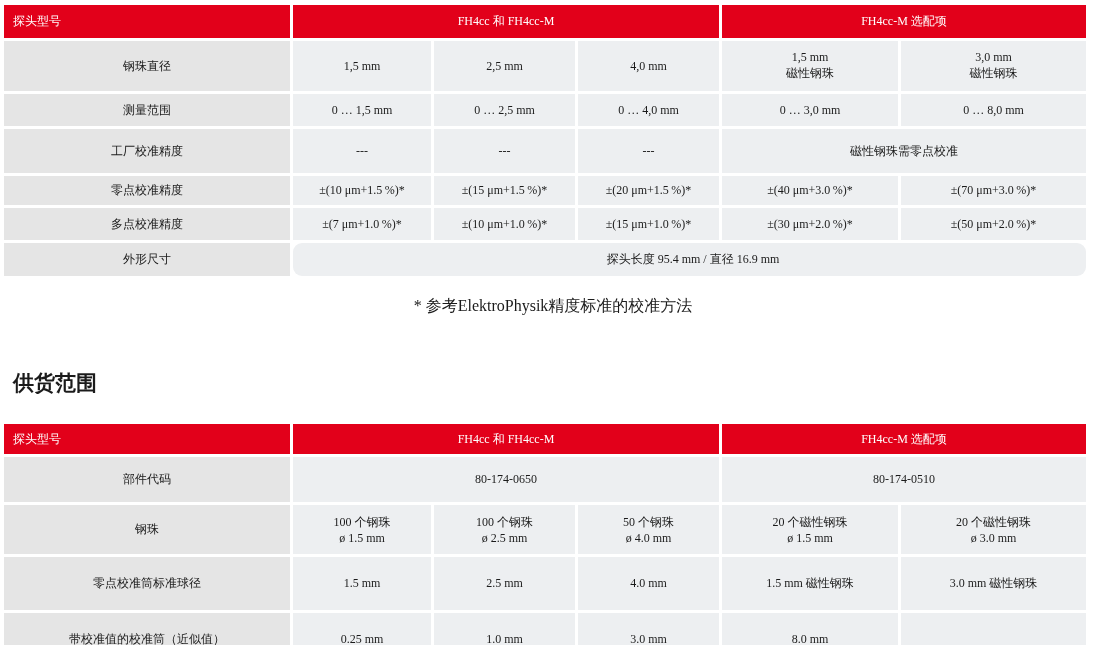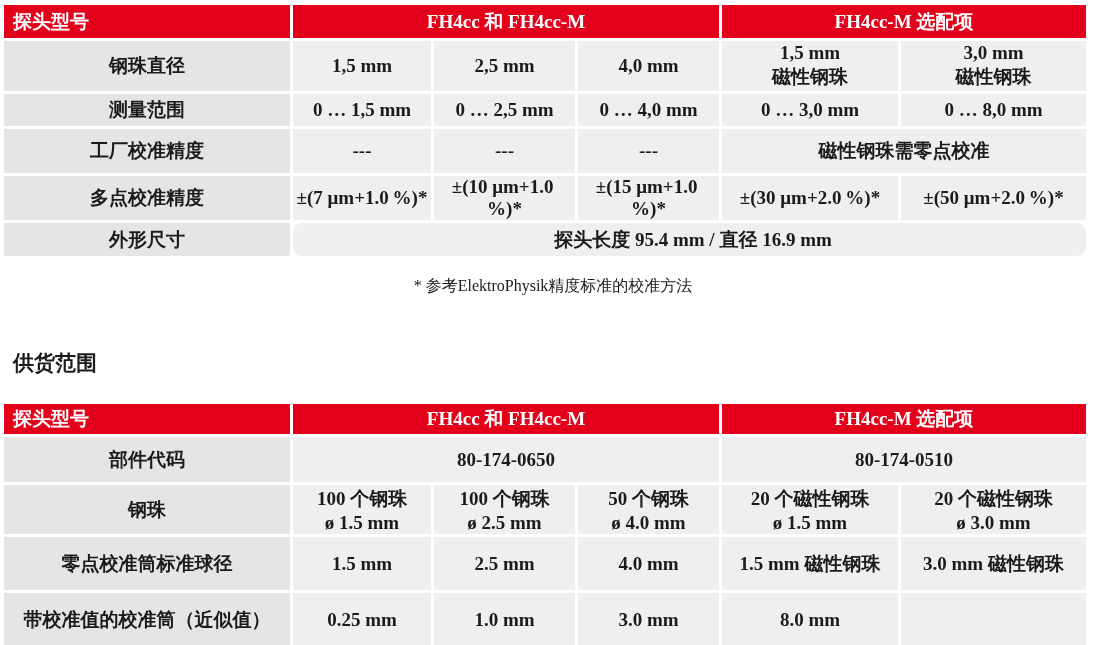--- a/index.html
+++ b/index.html
@@ -16,22 +16,22 @@
     position: relative;
     padding: 2px 0 0 1px;
     width: 1099px;
   }
   table.spec {
     border-collapse: separate;
     border-spacing: 3px;
     table-layout: fixed;
   }
   table.spec th, table.spec td {
-    font-size: 19px;
-    font-weight: bold;
+    font-size: 12px;
+    font-weight: normal;
     vertical-align: middle;
     text-align: center;
     white-space: pre-line;
     padding: 0 2px;
     overflow: hidden;
   }
   th.redcell {
     background: #e2001a;
     color: #ffffff;
     font-weight: bold;
@@ -103,20 +103,28 @@
       <td class="val">0 … 3,0 mm</td>
       <td class="val">0 … 8,0 mm</td>
     </tr>
     <tr style="height:44px">
       <td class="lab">工厂校准精度</td>
       <td class="val">---</td>
       <td class="val">---</td>
       <td class="val">---</td>
       <td class="val" colspan="2">磁性钢珠需零点校准</td>
     </tr>
+    <tr style="height:29px">
+      <td class="lab">零点校准精度</td>
+      <td class="val">±(10 μm+1.5 %)*</td>
+      <td class="val">±(15 μm+1.5 %)*</td>
+      <td class="val">±(20 μm+1.5 %)*</td>
+      <td class="val">±(40 μm+3.0 %)*</td>
+      <td class="val">±(70 μm+3.0 %)*</td>
+    </tr>
     <tr style="height:32px">
       <td class="lab">多点校准精度</td>
       <td class="val">±(7 μm+1.0 %)*</td>
       <td class="val">±(10 μm+1.0 %)*</td>
       <td class="val">±(15 μm+1.0 %)*</td>
       <td class="val">±(30 μm+2.0 %)*</td>
       <td class="val">±(50 μm+2.0 %)*</td>
     </tr>
     <tr style="height:33px">
       <td class="lab">外形尺寸</td>

